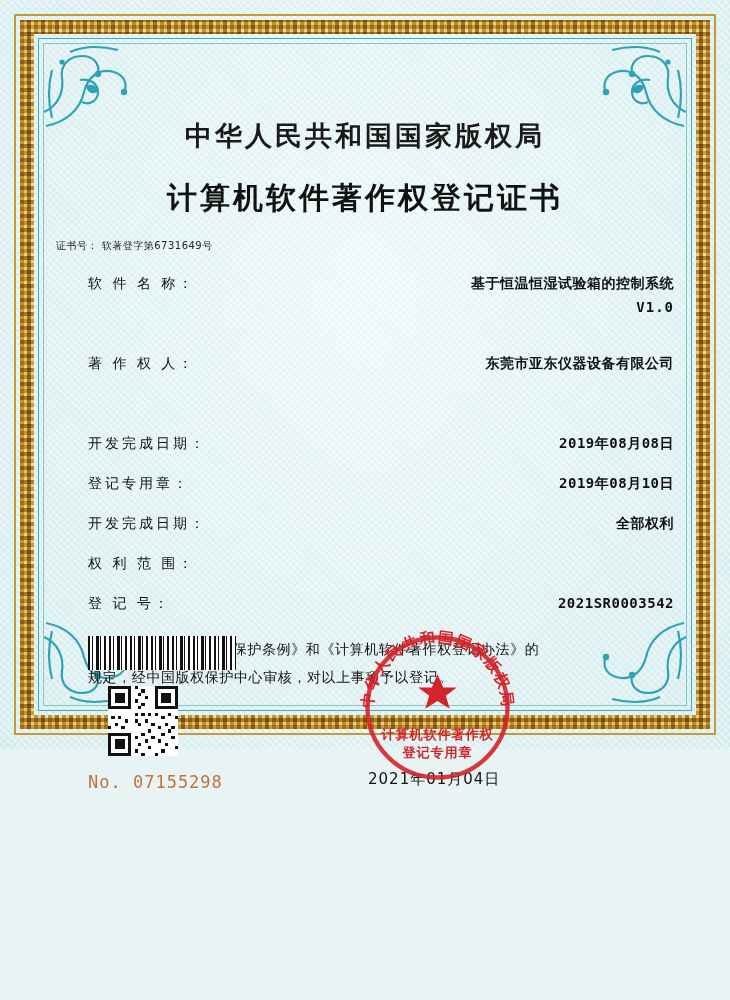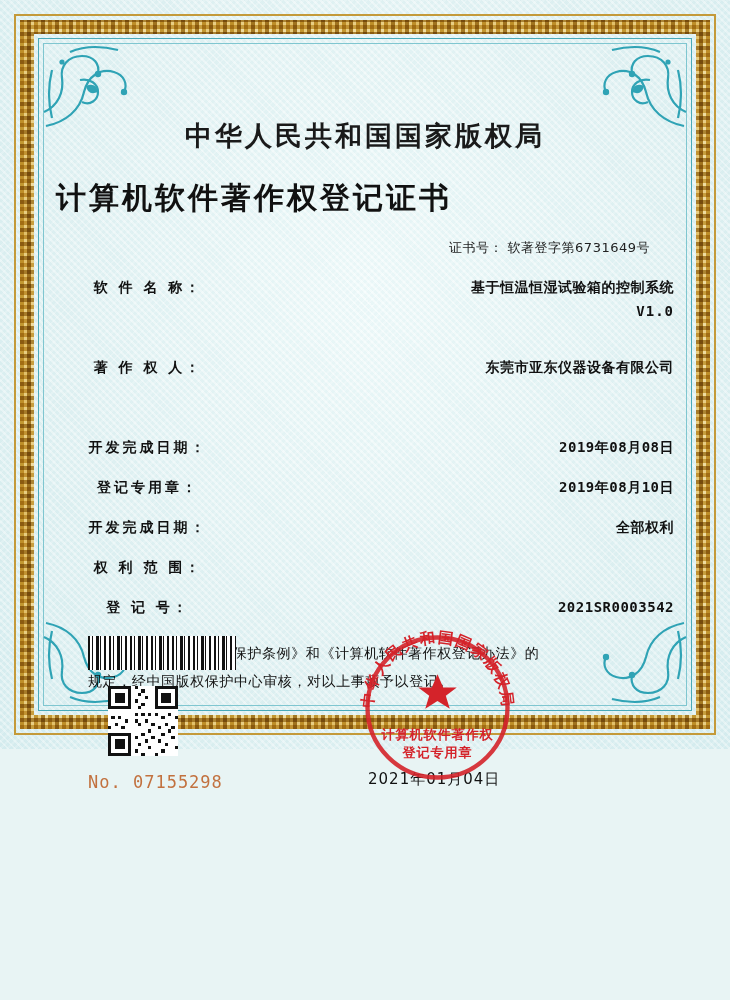--- a/index.html
+++ b/index.html
@@ -83,53 +83,53 @@
   .title1{
     text-align:center;
     font-family:"DejaVu Serif","Liberation Serif",serif;
     font-size:27px;
     font-weight:700;
     color:#1a1a1a;
     letter-spacing:3px;
     margin-top:62px;
   }
   .title2{
+    text-align:center;
     font-family:"DejaVu Serif","Liberation Serif",serif;
     font-size:30px;
     font-weight:700;
     color:#111;
     letter-spacing:3px;
     margin-top:24px;
   }
   .certno{
-    text-align:right;
-    font-size:13px;
+    text-align:left;
+    font-size:10px;
     color:#222;
     margin-top:20px;
     padding-right:24px;
     letter-spacing:.5px;
   }
   .fields{
     margin-top:22px;
     padding-left:32px;
   }
   .row{
     display:flex;
     align-items:flex-start;
     margin-bottom:18px;
     font-size:14px;
     color:#111;
   }
   .row .lbl{
     width:120px;
     flex:0 0 120px;
     letter-spacing:3px;
-    font-weight:700;
+    font-weight:400;
     white-space:nowrap;
-    text-align:center;
   }
   .row .val{
     flex:1;
     letter-spacing:.5px;
     font-weight:700;
     text-align:right;
   }
   .val .sub{
     display:block;
     margin-top:6px;

